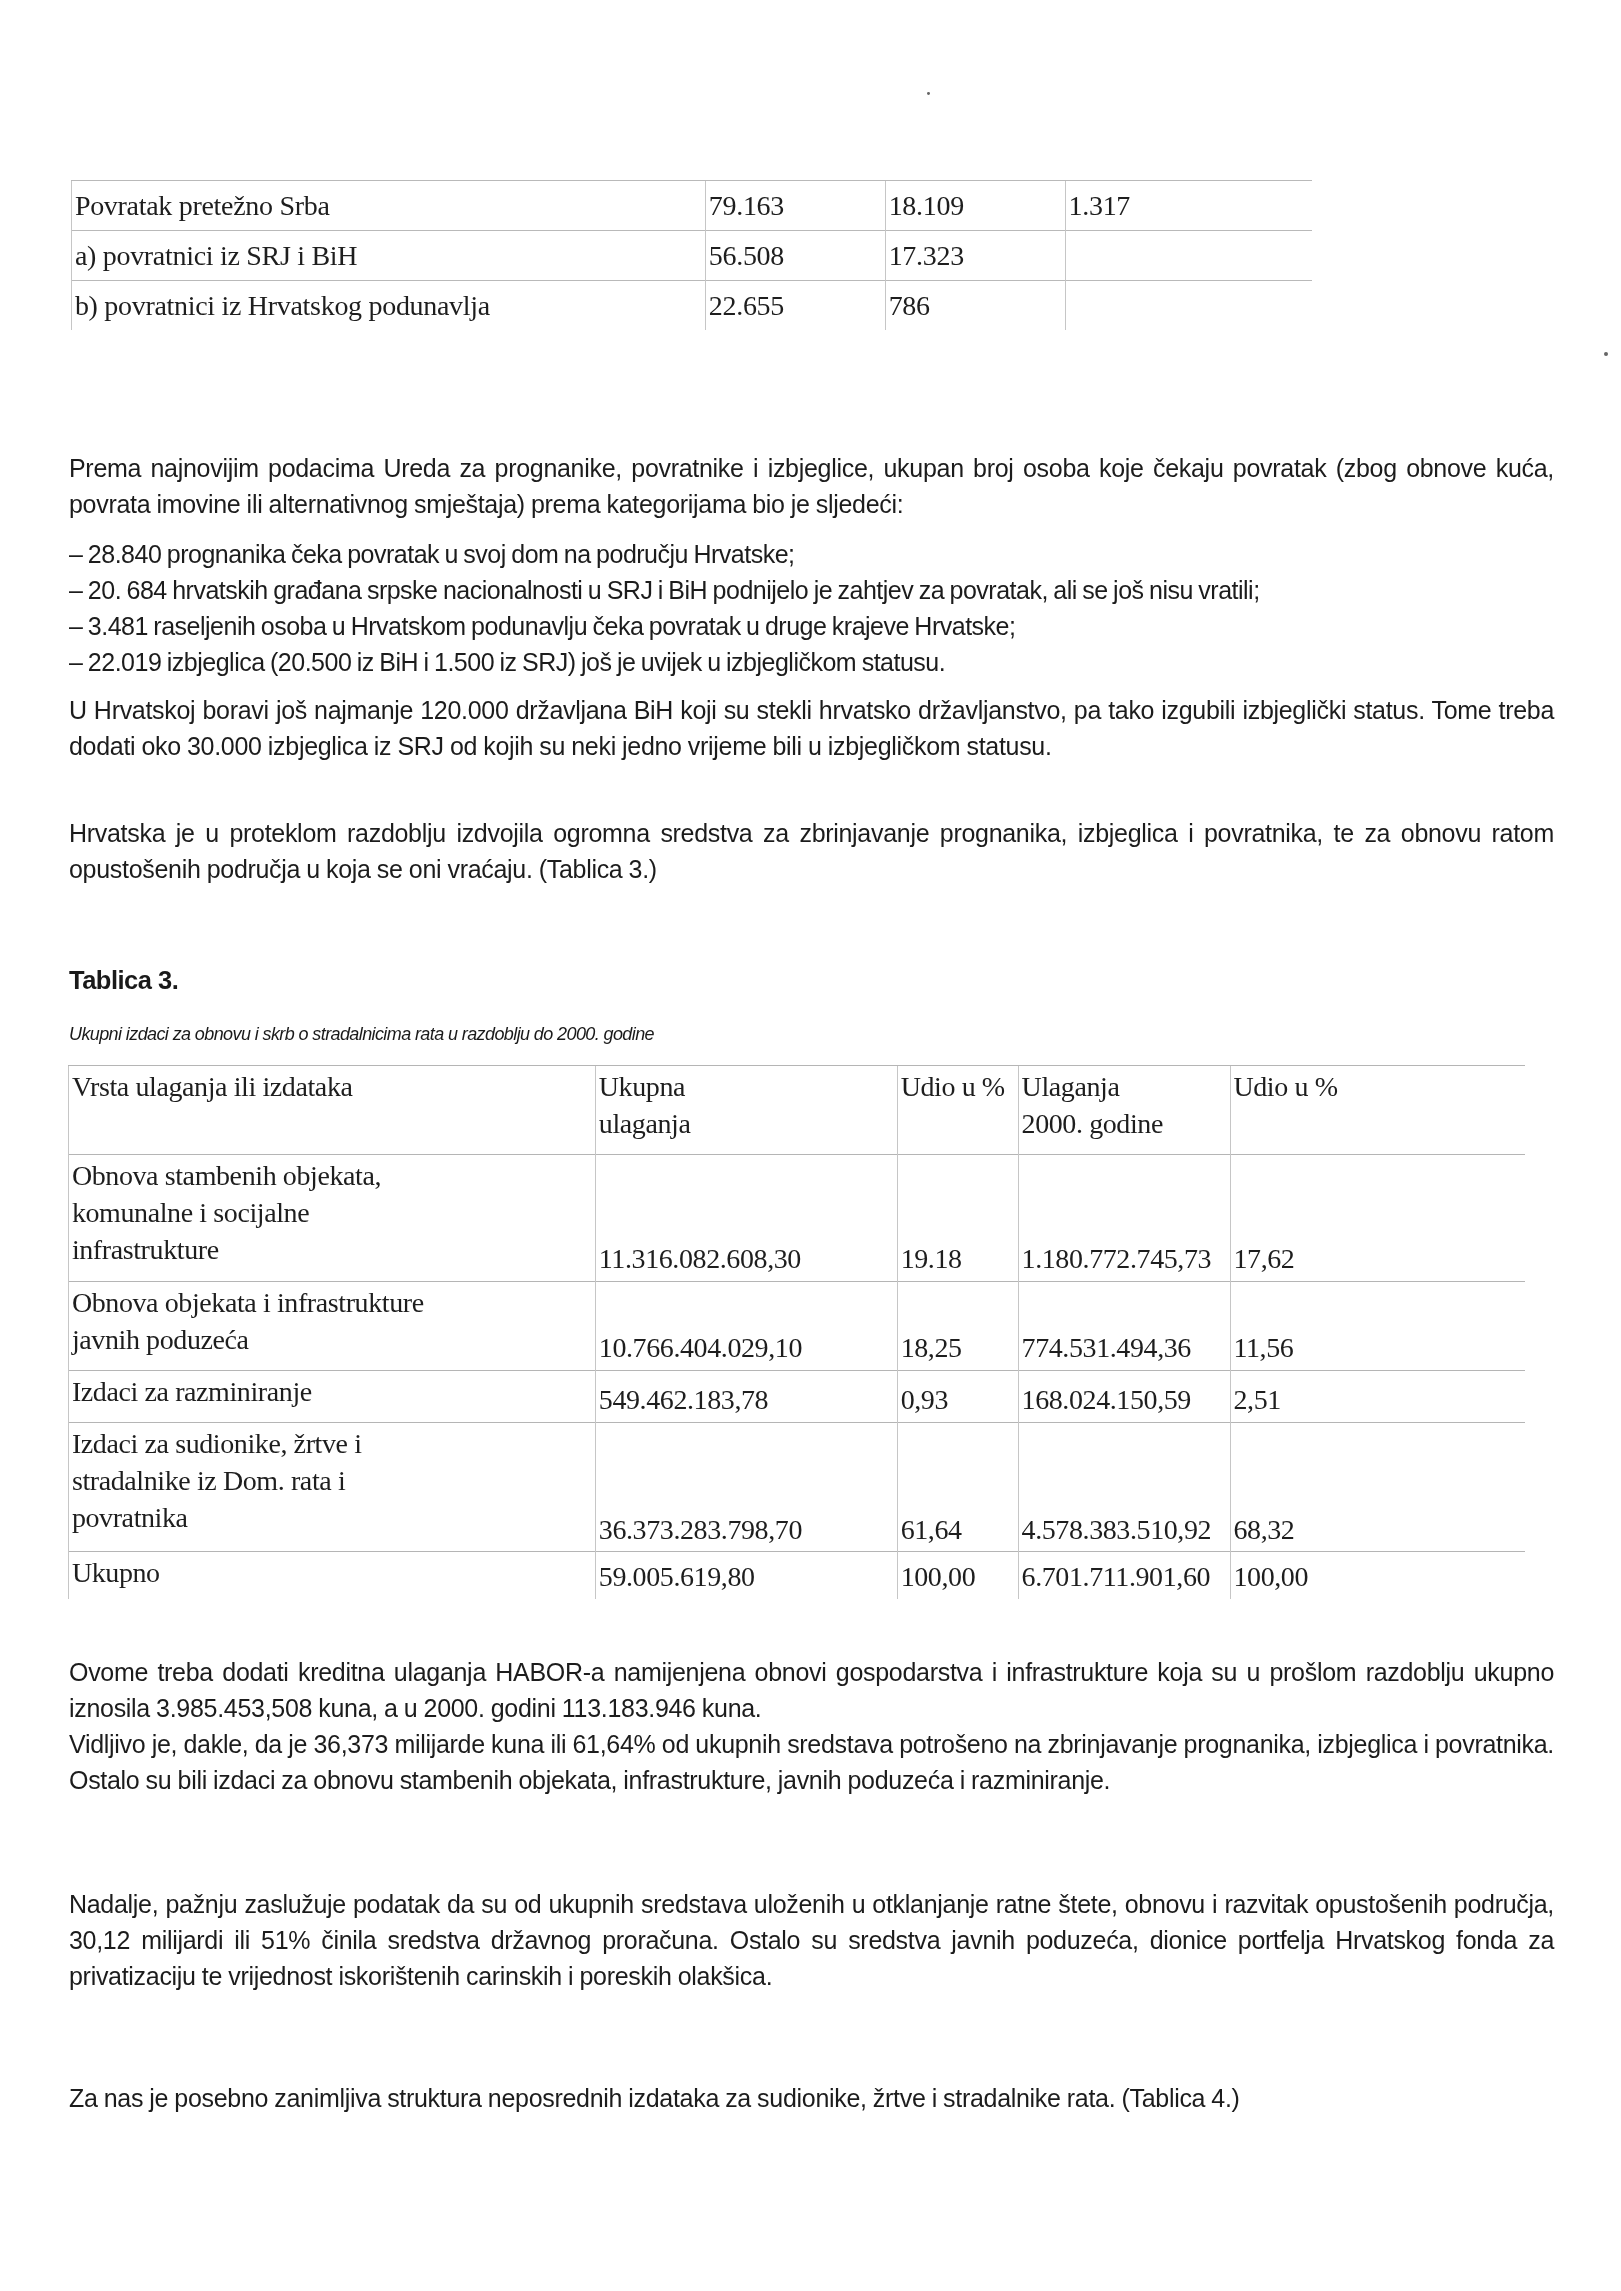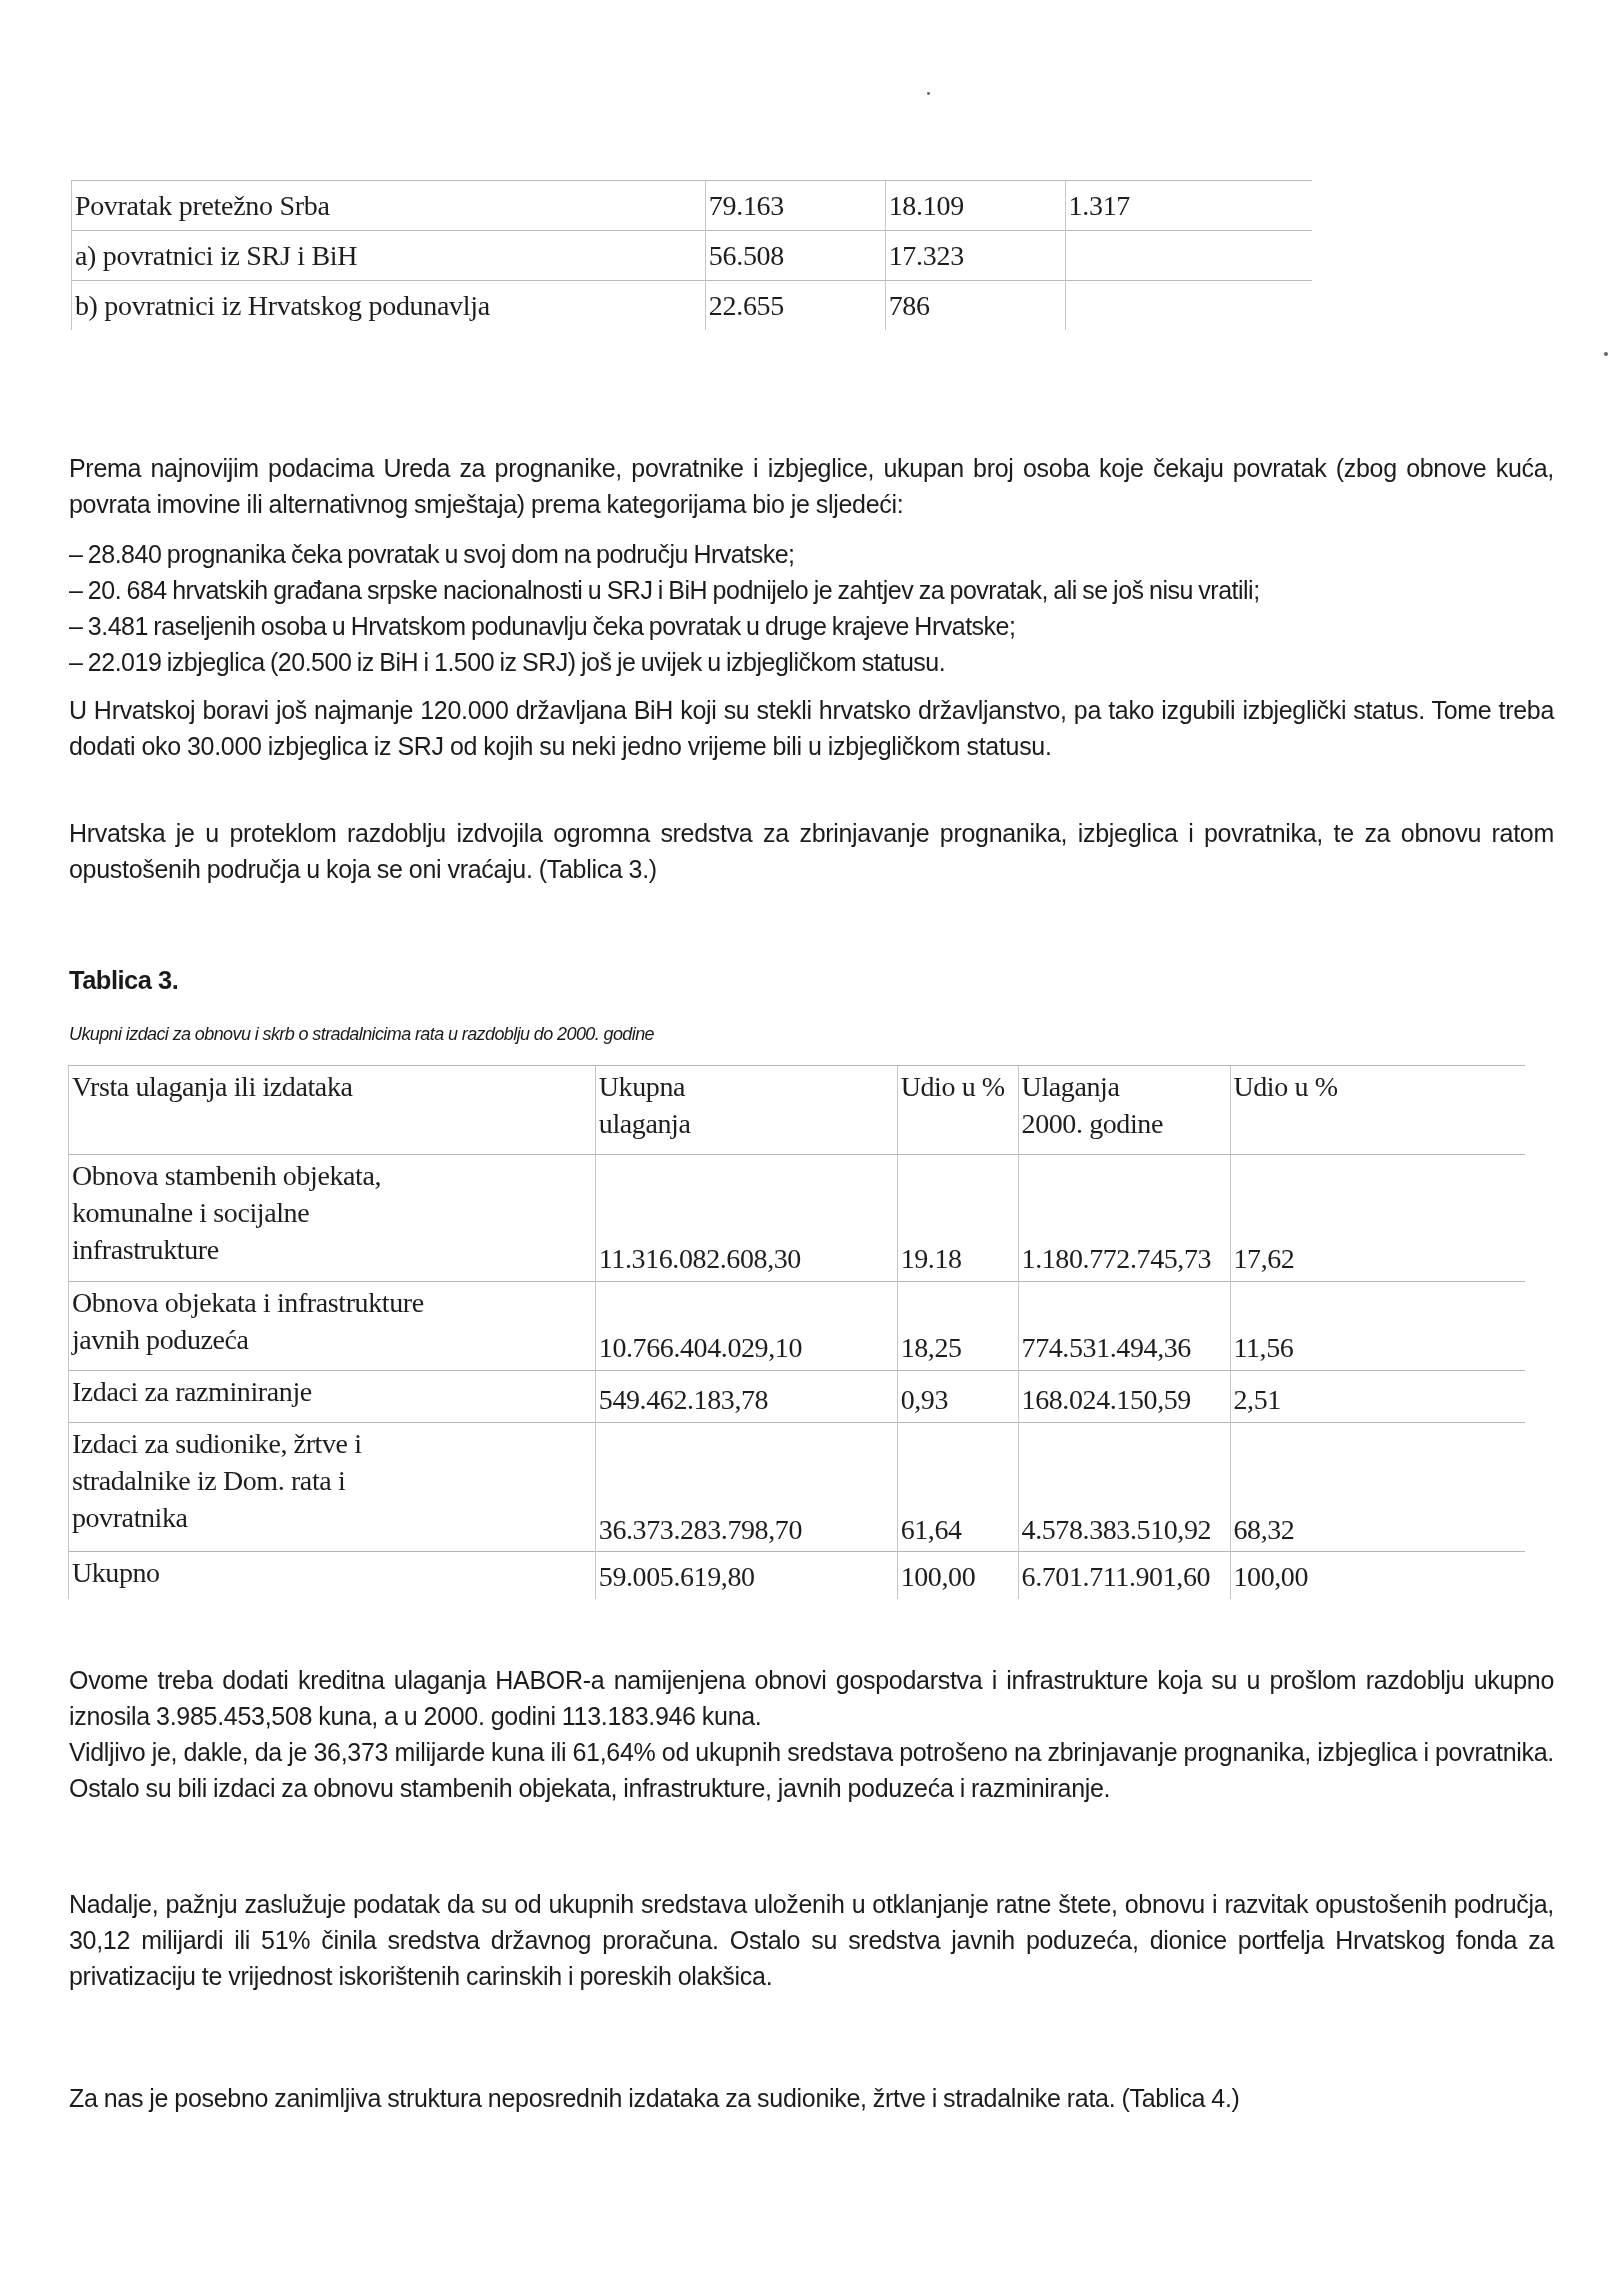--- a/index.html
+++ b/index.html
@@ -133,21 +133,21 @@
       <td class="label"><span>Ukupno</span></td>
       <td>59.005.619,80</td>
       <td>100,00</td>
       <td>6.701.711.901,60</td>
       <td>100,00</td>
     </tr>
   </tbody>
 </table>
 
 <div class="prose" style="top:1654px;">
-  <p style="text-align:justify; text-align-last:left;margin-top:8px;">Ovome treba dodati kreditna ulaganja HABOR-a namijenjena obnovi gospodarstva i infrastrukture koja su u prošlom razdoblju ukupno iznosila 3.985.453,508 kuna, a u 2000. godini 113.183.946 kuna.</p>
+  <p style="text-align:justify; text-align-last:left;">Ovome treba dodati kreditna ulaganja HABOR-a namijenjena obnovi gospodarstva i infrastrukture koja su u prošlom razdoblju ukupno iznosila 3.985.453,508 kuna, a u 2000. godini 113.183.946 kuna.</p>
   <p style="text-align:justify; text-align-last:left;">Vidljivo je, dakle, da je 36,373 milijarde kuna ili 61,64% od ukupnih sredstava potrošeno na zbrinjavanje prognanika, izbjeglica i povratnika. Ostalo su bili izdaci za obnovu stambenih objekata, infrastrukture, javnih poduzeća i razminiranje.</p>
 </div>
 
 <div class="prose" style="top:1886px;">
   <p style="text-align:justify; text-align-last:left;">Nadalje, pažnju zaslužuje podatak da su od ukupnih sredstava uloženih u otklanjanje ratne štete, obnovu i razvitak opustošenih područja, 30,12 milijardi ili 51% činila sredstva državnog proračuna. Ostalo su sredstva javnih poduzeća, dionice portfelja Hrvatskog fonda za privatizaciju te vrijednost iskorištenih carinskih i poreskih olakšica.</p>
 </div>
 
 <div class="prose" style="top:2060px;">
   <p style="text-align:left;margin-top:20px;">Za nas je posebno zanimljiva struktura neposrednih izdataka za sudionike, žrtve i stradalnike rata. (Tablica 4.)</p>
 </div>

